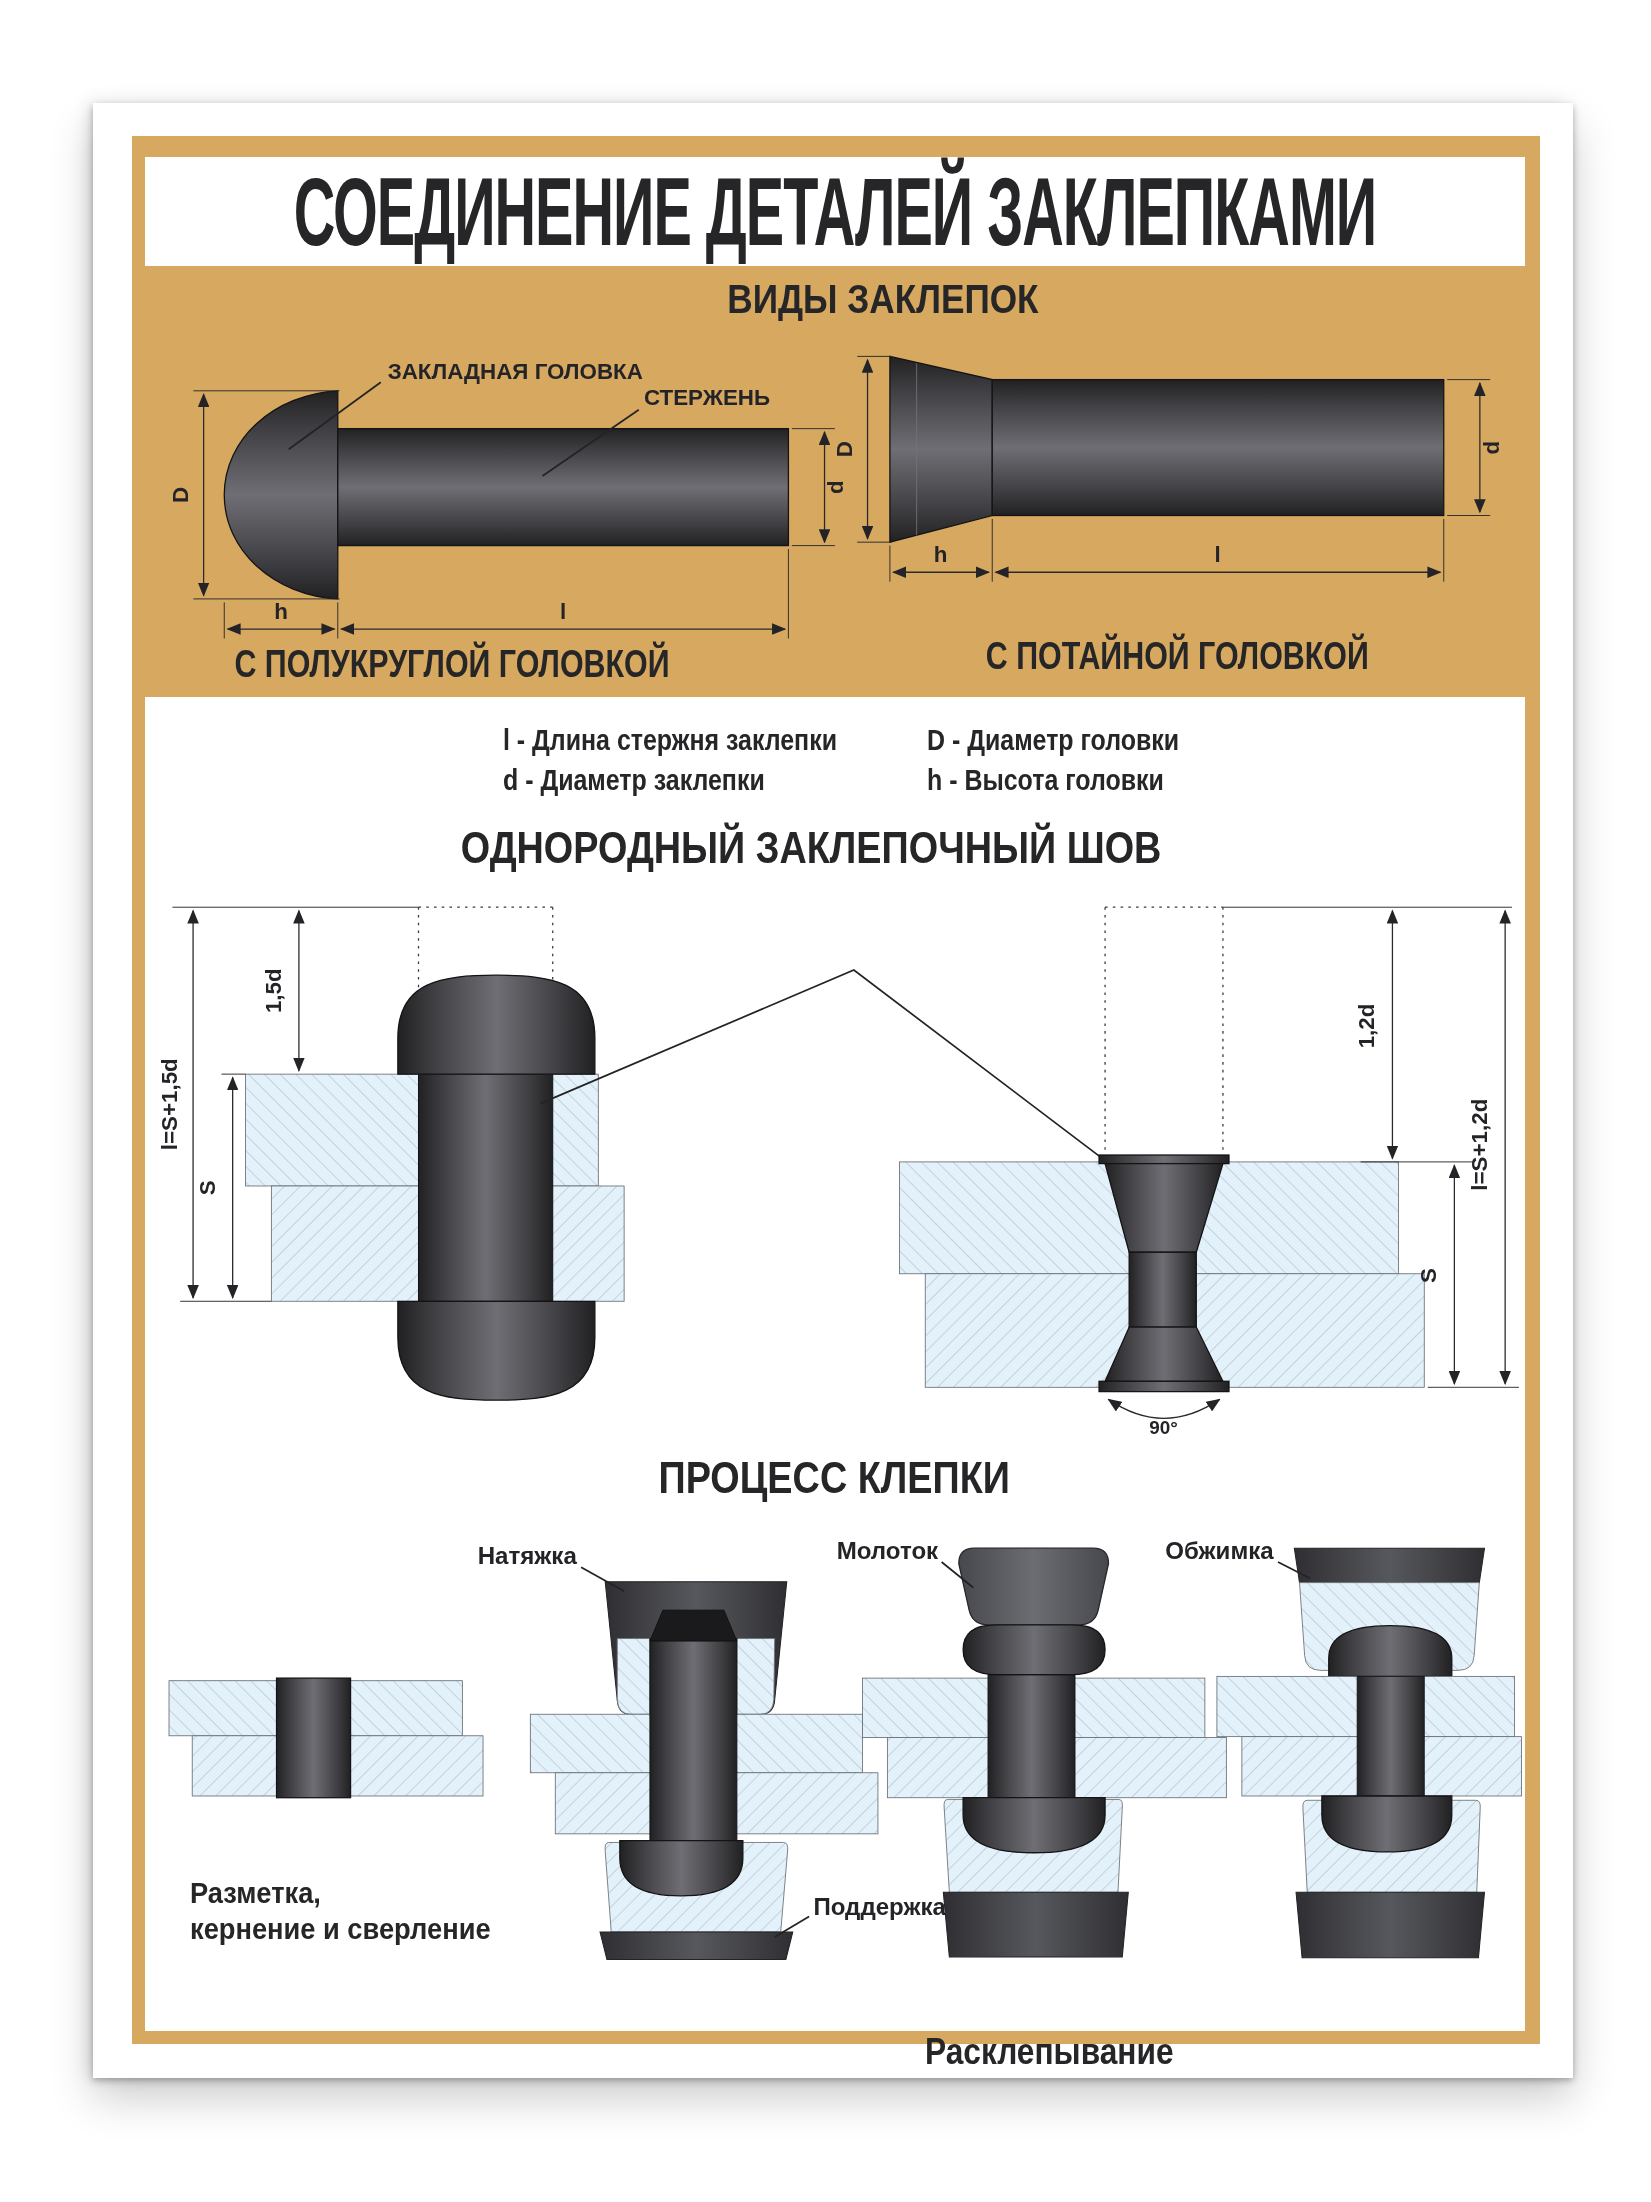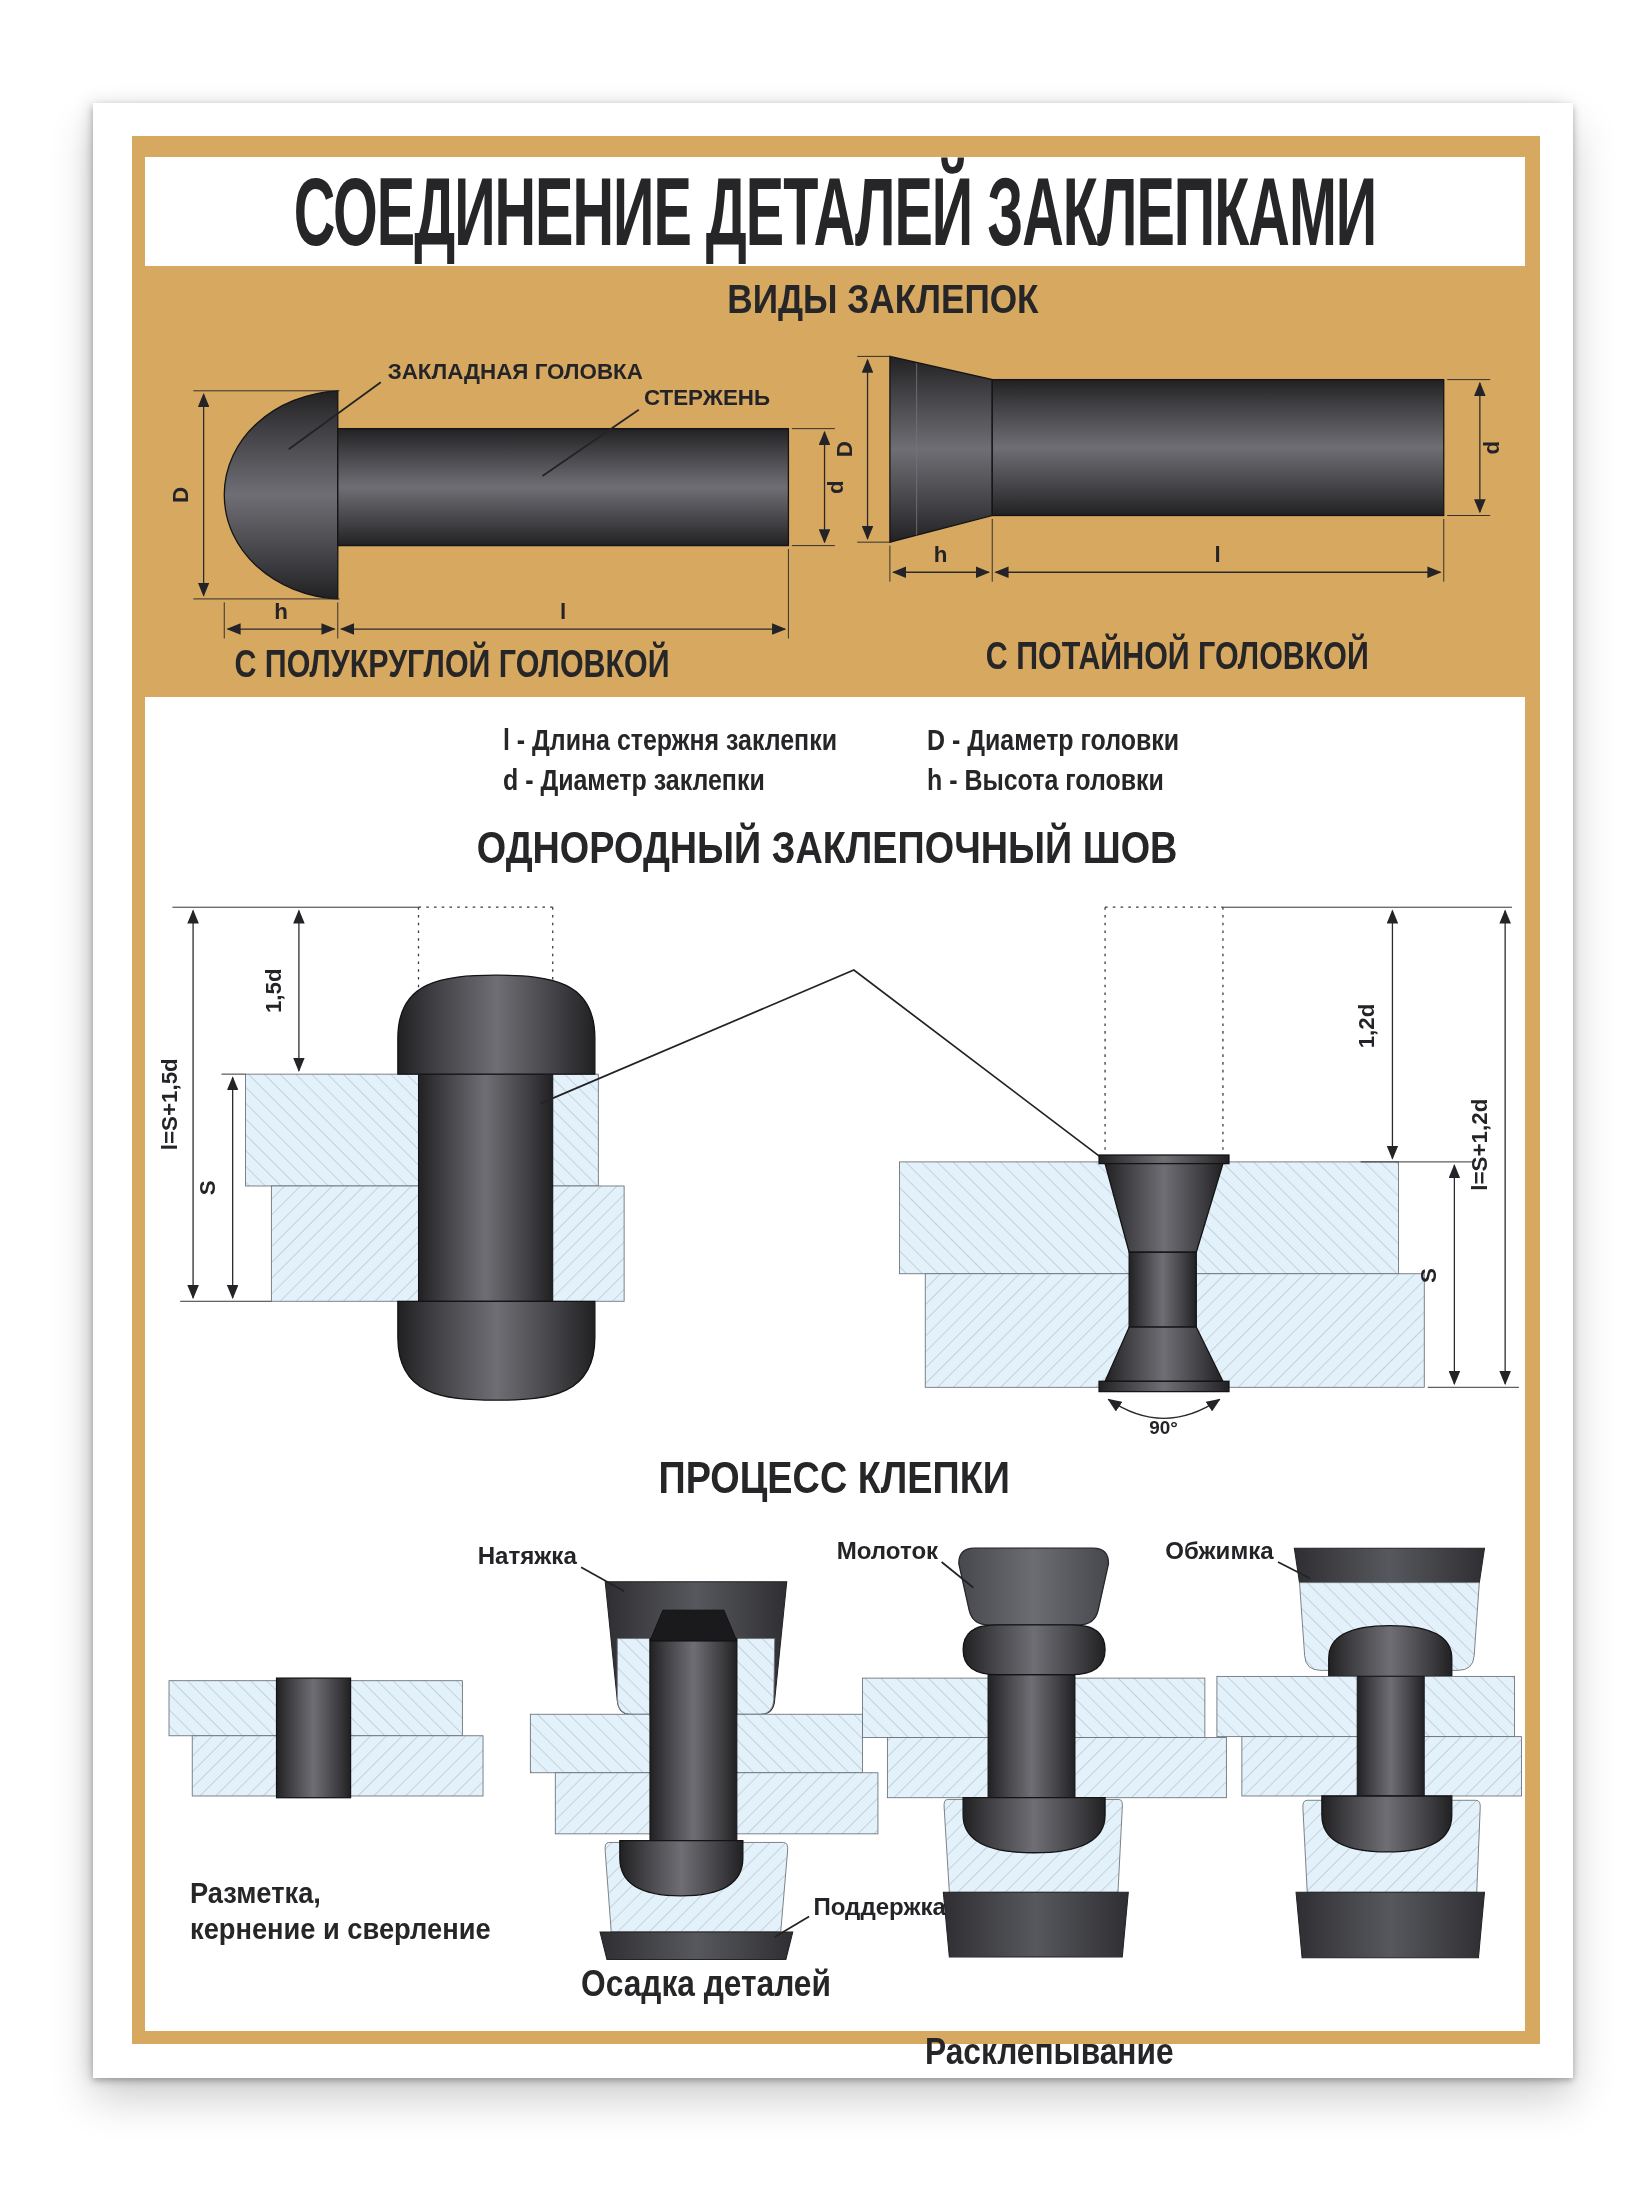--- a/index.html
+++ b/index.html
@@ -185,21 +185,21 @@
   </div>
   <div class="chead cap-rivet" style="left:783px;top:532px;width:602px;">
     <span>С ПОТАЙНОЙ ГОЛОВКОЙ</span>
   </div>
 
   <div class="legend-item" style="left:410px;top:621px;">l - Длина стержня заклепки</div>
   <div class="legend-item" style="left:410px;top:661px;">d - Диаметр заклепки</div>
   <div class="legend-item" style="left:834px;top:621px;">D - Диаметр головки</div>
   <div class="legend-item" style="left:834px;top:661px;">h - Высота головки</div>
 
-  <div class="chead h-seam" style="left:304px;top:719px;width:860px;justify-content:center;">
+  <div class="chead h-seam" style="left:288px;top:719px;width:860px;justify-content:center;">
     <span>ОДНОРОДНЫЙ ЗАКЛЕПОЧНЫЙ ШОВ</span>
   </div>
 
   <svg style="left:39px;top:792px;" width="1411" height="551" viewBox="0 0 1640 640">
 
     <g>
       <line class="ext" x1="47" y1="14" x2="333" y2="14"></line>
       <line class="dot" x1="333" y1="14" x2="489" y2="14"></line>
       <line class="dot" x1="333" y1="14" x2="333" y2="204"></line>
       <line class="dot" x1="489" y1="14" x2="489" y2="204"></line>
@@ -324,20 +324,17 @@
         <text x="1327" y="32" text-anchor="end" font-size="28">Обжимка</text>
         <line class="ldr" x1="1332" y1="36" x2="1369" y2="55"></line>
       </g>
     </g>
   </svg>
 
   <div class="step1cap">
     <div>Разметка,</div>
     <div>кернение и сверление</div>
   </div>
-  <div class="chead cap-proc" style="left:398px;top:1860px;width:430px;">
-    <span>Осадка деталей</span>
-  </div>
   <div class="chead cap-proc" style="left:699px;top:1928px;width:430px;padding-left:42px;">
     <span>Расклепывание</span>
   </div>
 </div>
 
 
 </body></html>

